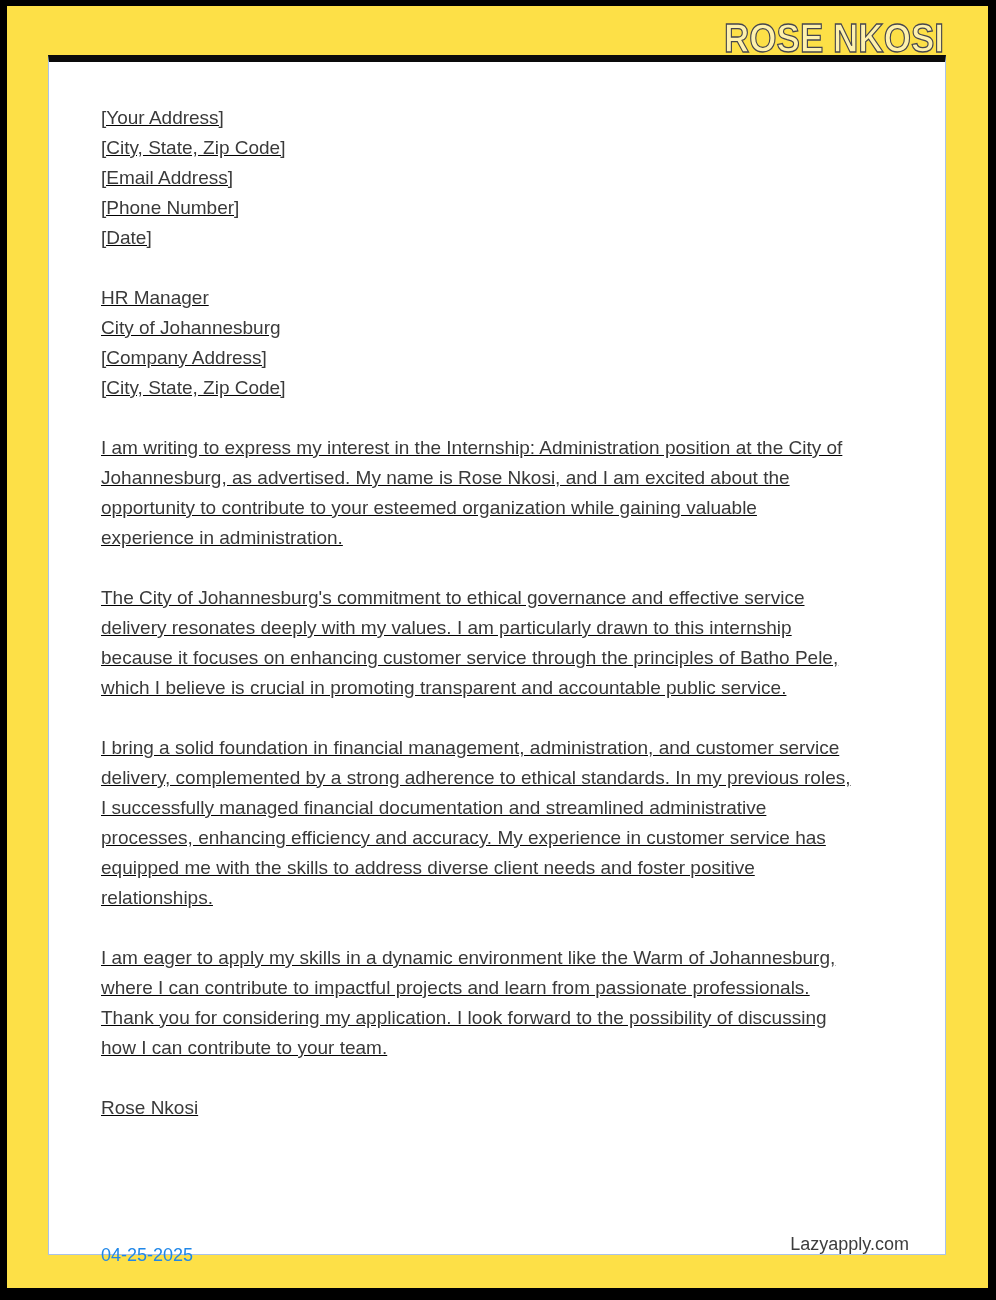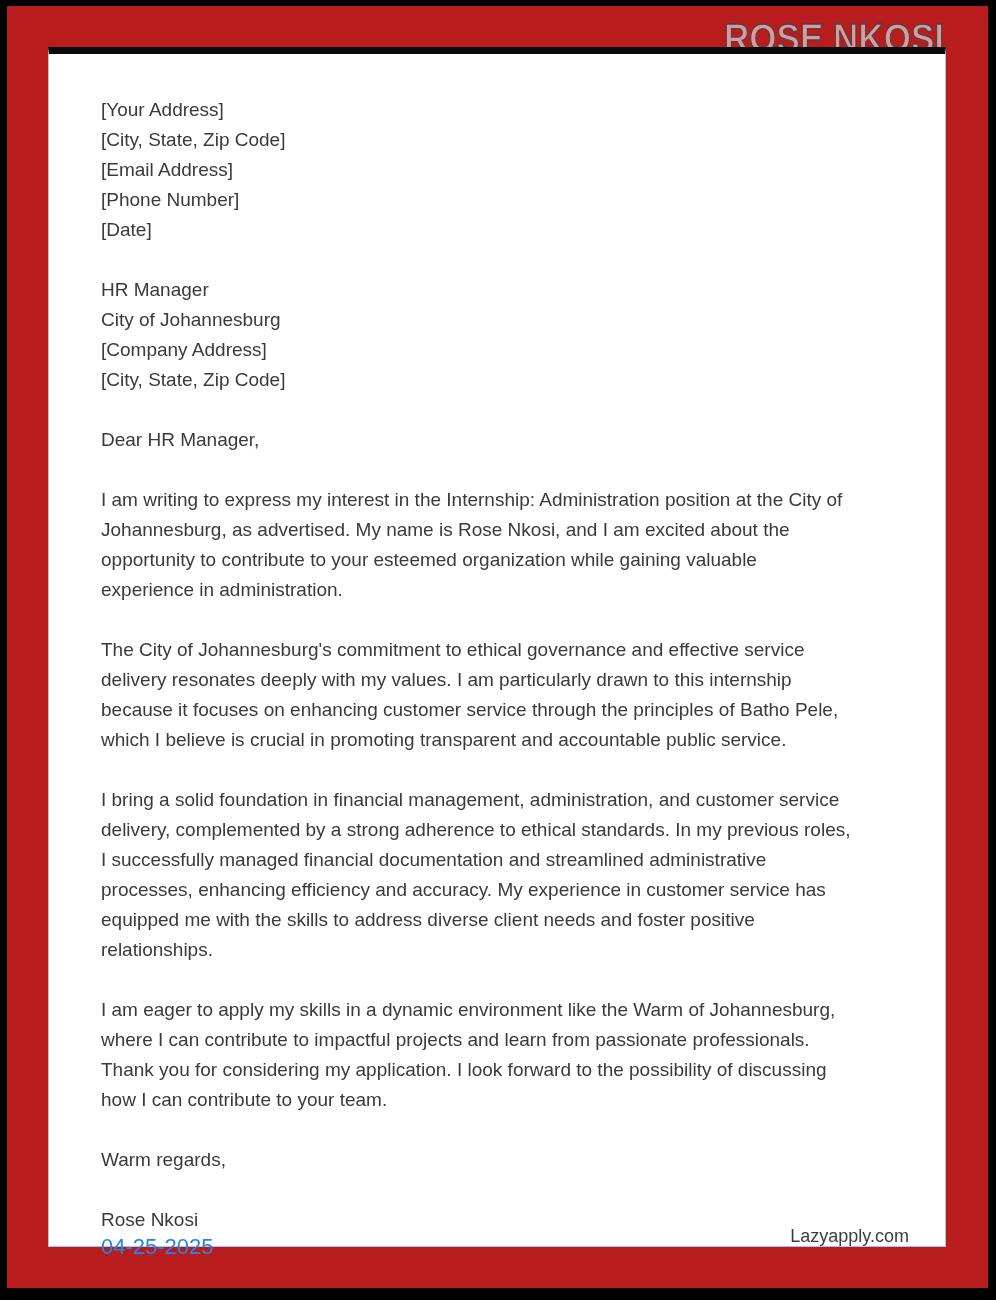--- a/index.html
+++ b/index.html
@@ -9,54 +9,55 @@
     overflow: hidden;
   }
   .root {
     position: relative;
     width: 996px; height: 1300px;
     background: #000000; 
   }
   .canvas {
     position: absolute;
     left: 7px; top: 6px; right: 8px; bottom: 12px;
-    background: #b91c1c; 
+    background: #fde047; 
     padding-left: 41px;
   }
   .brand-wrap {
     position: absolute;
     top: 8px; right: 41px;
     width: 224px; height: 48px;
   }
   .page {
     position: absolute;
-    left: 41px; top: 41px;
+    left: 41px; top: 49px;
     width: 898px; height: 1200px;
     background: #ffffff;
     border: 1px solid #a9c2ea;
     border-top: 7px solid #0a0a0a;
     box-sizing: border-box;
+    text-decoration: underline;
   }
   .letter {
     padding: 41px 52px 0 52px;
     color: #3a3a3a;
     font-size: 19px;
     line-height: 30px;
     font-weight: 400;
   }
   .block {
     white-space: pre-line;
     margin: 0 0 30px 0;
     max-width: 800px;
   }
   .date-stamp {
     position: absolute;
     left: 52px; bottom: -14px;
     color: #1f87e8;
-    font-size: 22px;
+    font-size: 18px;
     line-height: 26px;
   }
   .watermark {
     position: absolute;
     right: 36px; bottom: 1px;
     color: #3d3d3d;
     font-size: 18px;
     line-height: 18px;
   }
 </style>
@@ -76,40 +77,38 @@
       <div class="letter">
         <p class="block">[Your Address]
 [City, State, Zip Code]
 [Email Address]
 [Phone Number]
 [Date]</p>
         <p class="block">HR Manager
 City of Johannesburg
 [Company Address]
 [City, State, Zip Code]</p>
-        <p class="block">Dear HR Manager,</p>
         <p class="block">I am writing to express my interest in the Internship: Administration position at the City of
 Johannesburg, as advertised. My name is Rose Nkosi, and I am excited about the
 opportunity to contribute to your esteemed organization while gaining valuable
 experience in administration.</p>
         <p class="block">The City of Johannesburg's commitment to ethical governance and effective service
 delivery resonates deeply with my values. I am particularly drawn to this internship
 because it focuses on enhancing customer service through the principles of Batho Pele,
 which I believe is crucial in promoting transparent and accountable public service.</p>
         <p class="block">I bring a solid foundation in financial management, administration, and customer service
 delivery, complemented by a strong adherence to ethical standards. In my previous roles,
 I successfully managed financial documentation and streamlined administrative
 processes, enhancing efficiency and accuracy. My experience in customer service has
 equipped me with the skills to address diverse client needs and foster positive
 relationships.</p>
         <p class="block">I am eager to apply my skills in a dynamic environment like the Warm of Johannesburg,
 where I can contribute to impactful projects and learn from passionate professionals.
 Thank you for considering my application. I look forward to the possibility of discussing
 how I can contribute to your team.</p>
-        <p class="block">Warm regards,</p>
         <p class="block">Rose Nkosi</p>
       </div>
 
       <div class="watermark">Lazyapply.com</div>
       <div class="date-stamp">04-25-2025</div>
     </div>
 
   </div>
 </div>
 

